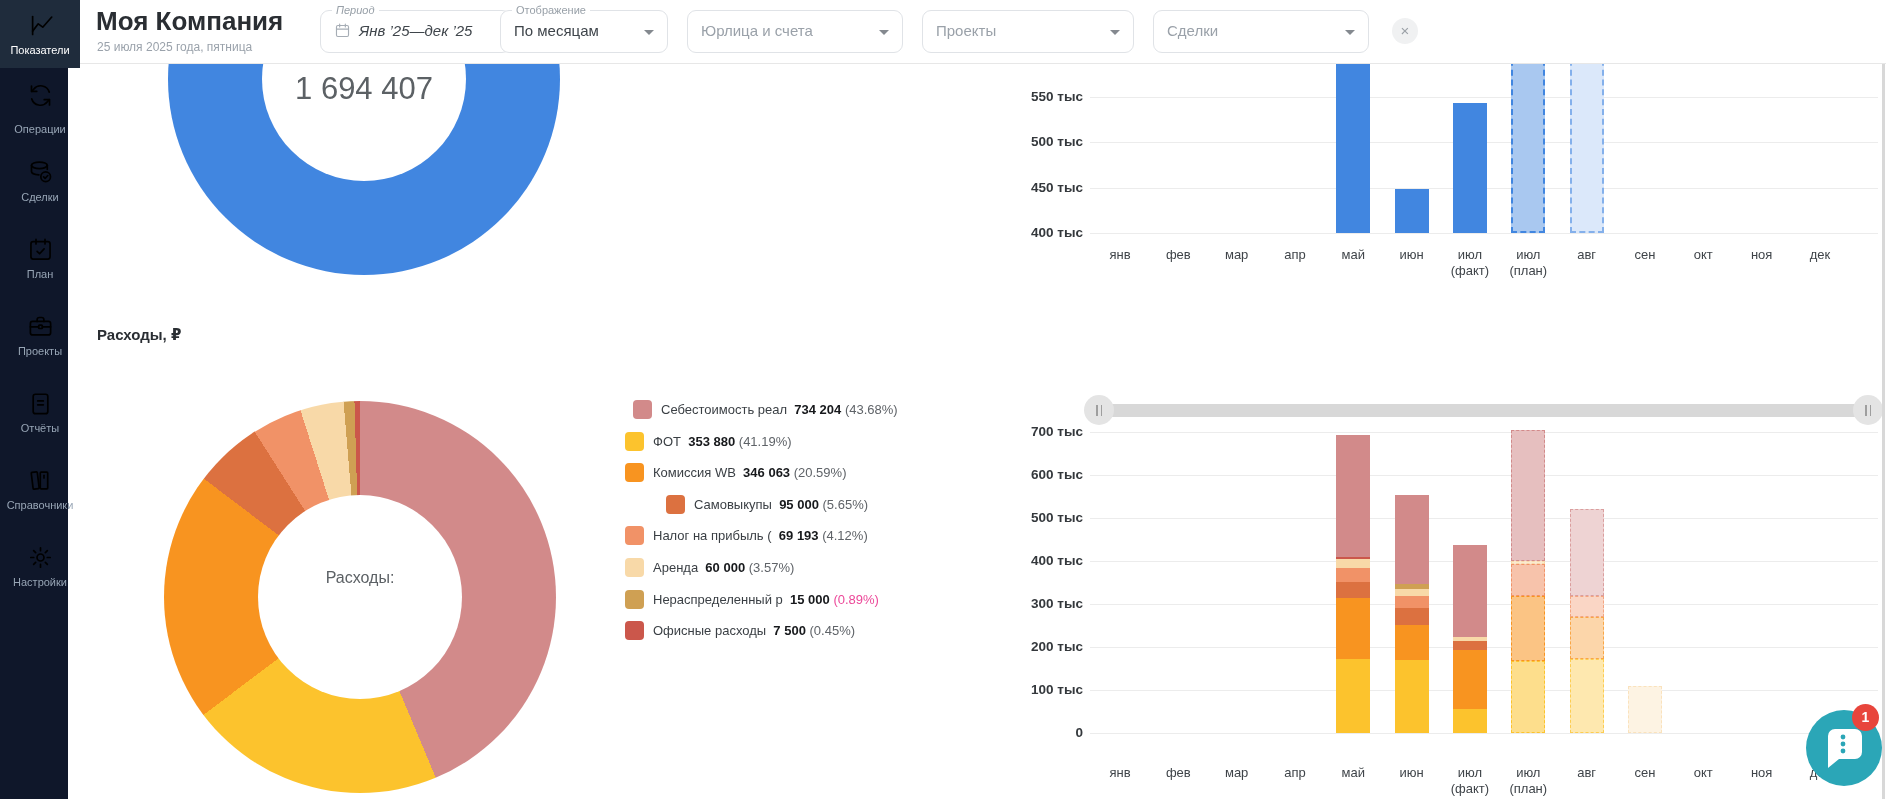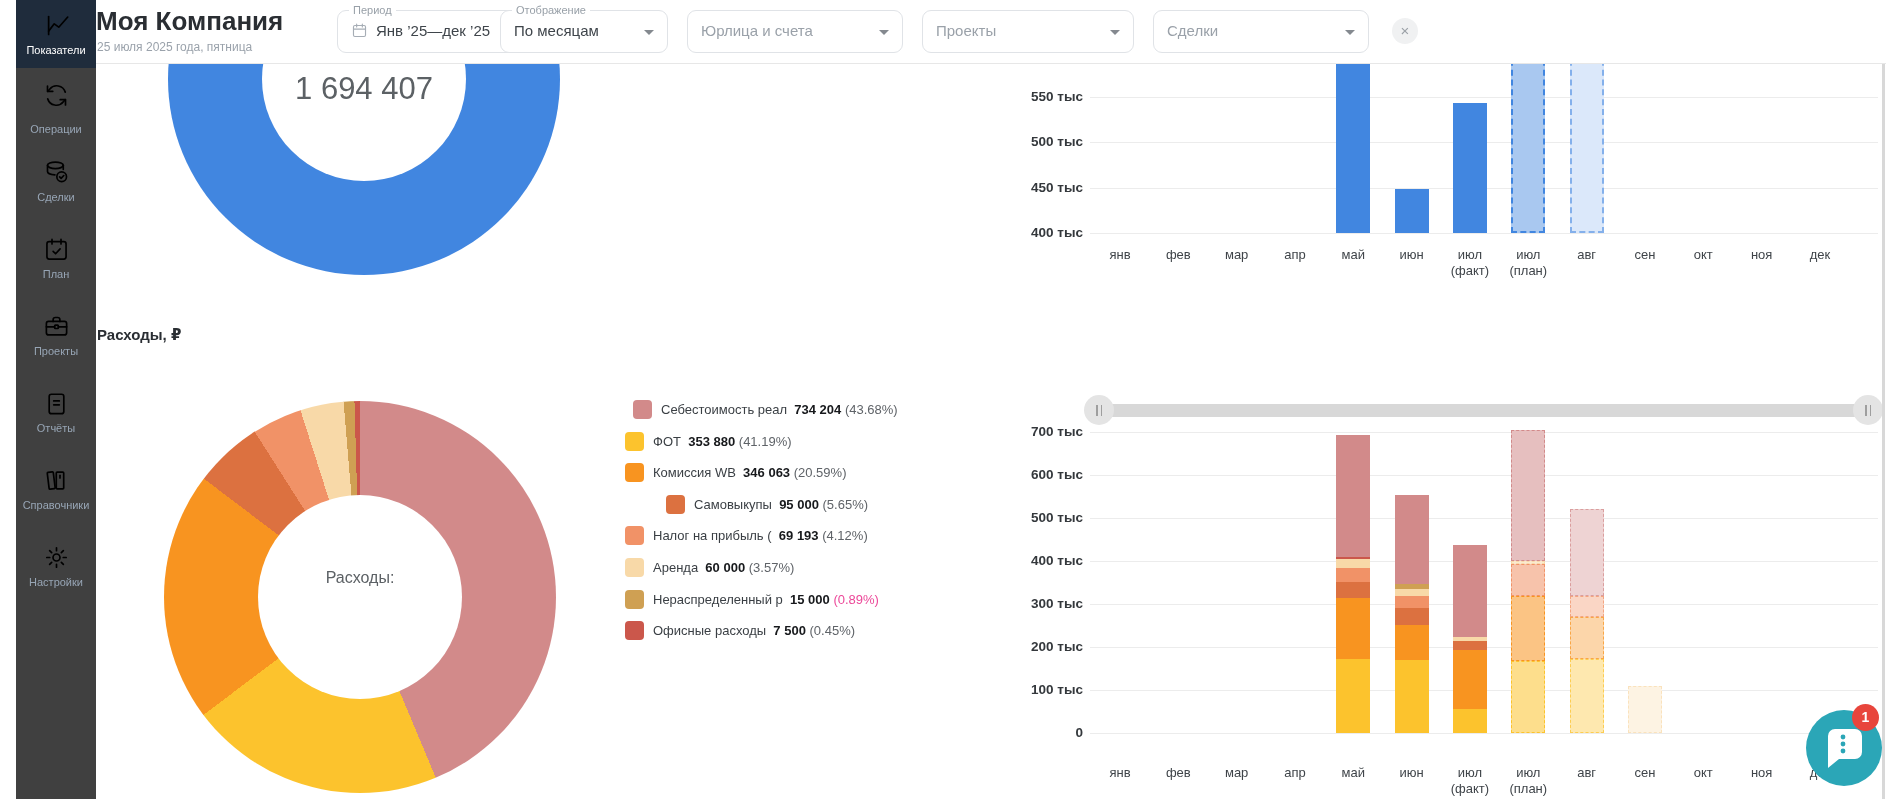--- a/index.html
+++ b/index.html
@@ -1,21 +1,21 @@
 <!DOCTYPE html>
 <html lang="ru"><head>
 <meta charset="utf-8">
 <style>
   html,body{margin:0;padding:0;background:#fff;overflow:hidden;}
   *{box-sizing:border-box;}
   #stage{position:relative;width:1886px;height:799px;background:#fff;
          font-family:"Liberation Sans","DejaVu Sans",sans-serif;overflow:hidden;}
 
   
-  #sidebar{position:absolute;left:16px;top:0;width:80px;height:799px;background:#404040;z-index:30;}
+  #sidebar{position:absolute;left:0;top:0;width:68px;height:799px;background:#0f172a;z-index:30;}
   .side-item{position:absolute;left:0;width:80px;display:flex;flex-direction:column;align-items:center;
              gap:5px;cursor:pointer;padding-top:10px;}
   .side-item .s-icon{width:27px;height:27px;}
   .side-item .s-icon svg{width:27px;height:27px;stroke:#97a5b5;fill:none;stroke-width:1.5;
                          stroke-linecap:round;stroke-linejoin:round;}
   .side-item .s-label{font-size:11px;color:#97a5b5;white-space:nowrap;}
   .side-item.active{background:#1f2c3c;}
   .side-item.active .s-icon svg{stroke:#8fd4e0;}
   .side-item.active .s-label{color:#ffffff;}
 
@@ -148,21 +148,21 @@
             <path d="M12 3.4v2.6M12 18v2.6M3.4 12H6M18 12h2.6M5.9 5.9l1.8 1.8M16.3 16.3l1.8 1.8M18.1 5.9l-1.8 1.8M7.7 16.3l-1.8 1.8"></path>
           </svg></span>
         <span class="s-label">Настройки</span>
       </div>
     </aside>
 
   <header id="header">
     <div id="page-title">Моя Компания</div>
     <div id="page-date">25 июля 2025 года, пятница</div>
     <div id="filters">
-        <div class="filter-box" style="left: 257px; width: 191px;">
+        <div class="filter-box" style="left: 240px; width: 191px; font-style: italic;">
           <div class="filter-label">Период</div>
           <div class="filter-value"><span class="cal"><svg viewBox="0 0 24 24" width="17" height="17" style="stroke:#a6adb5;fill:none;stroke-width:1.6;stroke-linecap:round;stroke-linejoin:round">
                 <rect x="3.5" y="5" width="17" height="15.5" rx="2"></rect>
                 <path d="M8 3v4M16 3v4M3.5 10h17"></path>
               </svg></span>Янв ’25—дек ’25</div>
         </div>
         <div class="filter-box" style="left: 420px; width: 168px;">
           <div class="filter-label">Отображение</div>
           <div class="filter-value">По месяцам</div>
           <div class="filter-arrow"></div>

